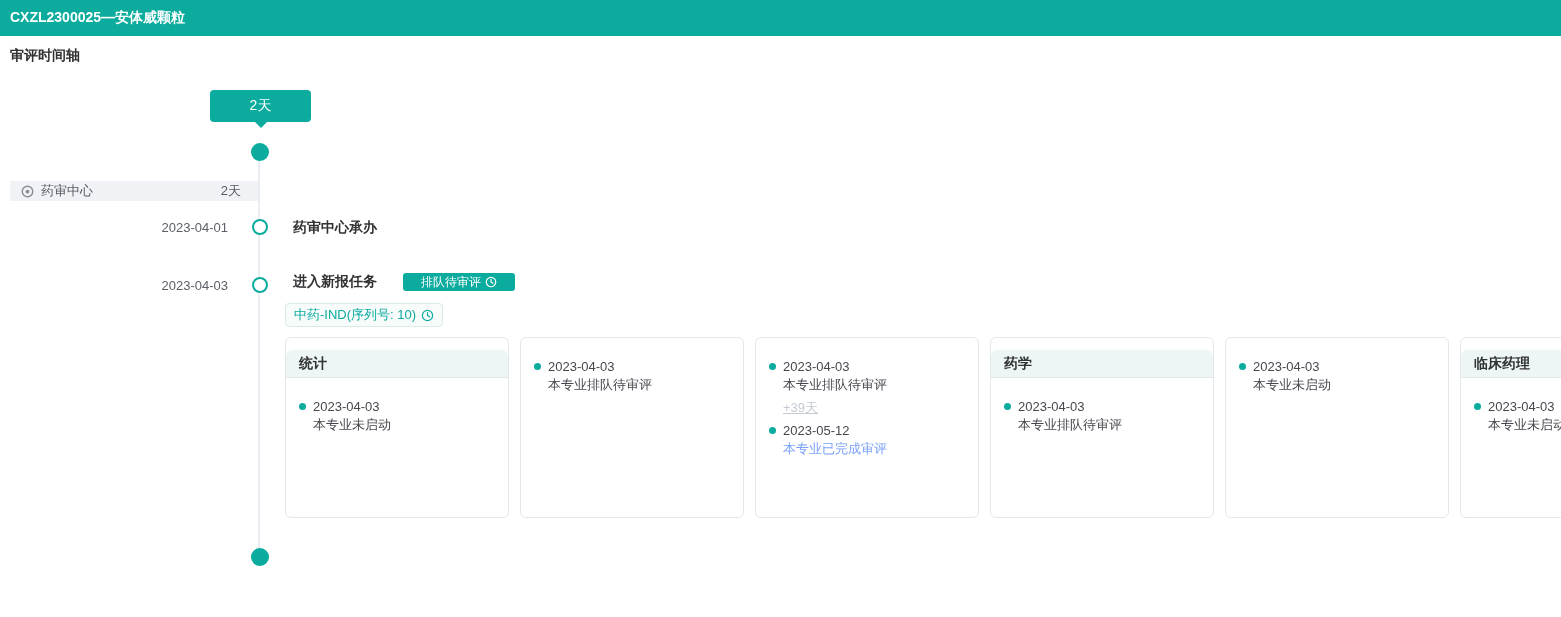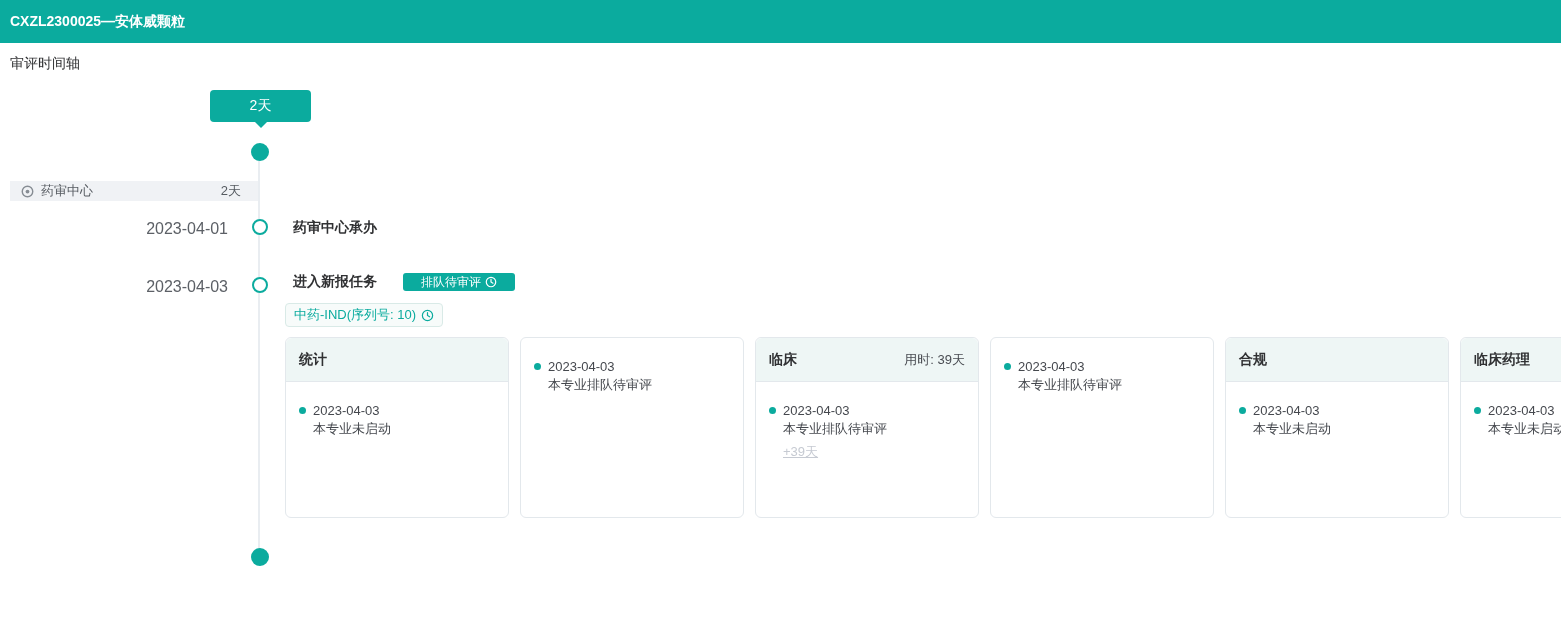--- a/index.html
+++ b/index.html
@@ -12,25 +12,25 @@
     --link:#7aa0f8;
     --gap:#c6cad2;
   }
   *{box-sizing:border-box;}
   html,body{margin:0;padding:0;}
   body{
     width:1561px;height:617px;background:#fff;overflow:hidden;position:relative;
     font-family:"Liberation Sans","DejaVu Sans",sans-serif;
   }
   .topbar{
-    position:absolute;left:0;top:0;width:1561px;height:43px;background:var(--teal);
+    position:absolute;left:0;top:0;width:1561px;height:36px;background:var(--teal);
     color:#fff;font-size:14px;font-weight:bold;display:flex;align-items:center;padding-left:10px;
   }
   .section-title{
-    position:absolute;left:10px;top:47px;font-size:14px;font-weight:normal;color:var(--text-dark);margin-top:8px;
+    position:absolute;left:10px;top:47px;font-size:14px;font-weight:bold;color:var(--text-dark);
   }
   .tooltip{
     position:absolute;left:210px;top:90px;width:101px;height:32px;background:var(--teal);
     border-radius:4px;color:#fff;font-size:14px;display:flex;align-items:center;justify-content:center;
   }
   .tooltip-arrow{
     position:absolute;left:50%;top:100%;transform:translateX(-50%);
     width:0;height:0;border:6px solid transparent;border-top-color:var(--teal);
   }
   .vline{position:absolute;left:258px;top:152px;width:2px;height:405px;background:var(--line);}
@@ -40,37 +40,37 @@
   .node-open{
     position:absolute;left:252px;width:16px;height:16px;border-radius:50%;
     border:2.5px solid var(--teal);background:#fff;
   }
   .org-row{
     position:absolute;left:10px;top:181px;width:248px;height:20px;background:#f0f2f5;
     display:flex;align-items:center;justify-content:space-between;padding:0 17px 0 10px;
     font-size:13px;color:var(--text-mid);
   }
   .org-left{display:flex;align-items:center;gap:6px;}
-  .evt-date{position:absolute;left:118px;width:110px;text-align:right;font-size:16px;color:#5c6066;}
+  .evt-date{position:absolute;left:118px;width:110px;text-align:right;font-size:13px;color:#5c6066;}
   .evt-title{position:absolute;left:285px;font-size:14px;font-weight:bold;color:var(--text-dark);margin-left:8px;}
   .evt-title-row{position:absolute;left:285px;display:flex;align-items:center;gap:6px;}
   .badge{
     background:var(--teal);color:#fff;font-size:12px;font-weight:normal;border-radius:3px;
     padding:3px 18px;display:inline-flex;align-items:center;gap:4px;line-height:1;
   }
   .tag{
     position:absolute;left:285px;top:303px;height:24px;padding:2px 8px;border:1px solid #d9eae7;
     background:#f7fbfa;border-radius:4px;color:var(--teal);font-size:13px;
     display:inline-flex;align-items:center;gap:5px;
   }
   .cards{position:absolute;left:285px;top:337px;display:flex;gap:11px;}
   .card{width:224px;height:181px;border:1px solid var(--border);border-radius:6px;background:#fff;flex:none;}
   .card-header{
-    height:44px;background:#eef6f5;border-bottom:1px solid var(--border);border-radius:6px 6px 0 0;
-    display:flex;align-items:center;justify-content:space-between;padding:0 13px;
+    height:28px;background:#eef6f5;border-bottom:1px solid var(--border);border-radius:6px 6px 0 0;
+    display:flex;align-items:center;justify-content:space-between;padding:0 13px;margin-top:12px;
   }
   .card-title{font-size:14px;font-weight:bold;color:var(--text-dark);}
   .card-duration{font-size:13px;color:#494c52;}
   .card-body{padding:20px 13px 0;}
   .item{position:relative;padding-left:14px;font-size:13px;line-height:17px;color:var(--text-item);}
   .item-dot{position:absolute;left:0;top:5px;width:7px;height:7px;border-radius:50%;background:var(--teal);}
   .item-date{margin-bottom:1px;}
   .item-status.link{color:var(--link);cursor:pointer;}
   .gap-label{color:var(--gap);font-size:13px;margin:7px 0 7px 14px;line-height:15px;text-decoration:underline;}
   svg{display:block;}
@@ -154,49 +154,50 @@
     <div class="card-body">
       <div class="item">
         <span class="item-dot"></span>
         <div class="item-date">2023-04-03</div>
         <div class="item-status">本专业排队待审评</div>
       </div>
     </div>
   </div>
 
   <div class="card">
+    <div class="card-body">
+      <div class="item">
+        <span class="item-dot"></span>
+        <div class="item-date">2023-04-03</div>
+        <div class="item-status">本专业排队待审评</div>
+      </div>
+      <div class="gap-label">+39天</div>
+      <div class="item">
+        <span class="item-dot"></span>
+        <div class="item-date">2023-05-12</div>
+        <div class="item-status link">本专业已完成审评</div>
+      </div>
+    </div>
+  </div>
+
+  <div class="card">
     <div class="card-header">
-      <span class="card-title">临床</span>
-      <span class="card-duration">用时: 39天</span>
+      <span class="card-title">药学</span>
+      <span class="card-duration"></span>
     </div>
     <div class="card-body">
       <div class="item">
         <span class="item-dot"></span>
         <div class="item-date">2023-04-03</div>
         <div class="item-status">本专业排队待审评</div>
       </div>
-      <div class="gap-label">+39天</div>
-    </div>
-  </div>
-
-  <div class="card">
-    <div class="card-body">
-      <div class="item">
-        <span class="item-dot"></span>
-        <div class="item-date">2023-04-03</div>
-        <div class="item-status">本专业排队待审评</div>
-      </div>
-    </div>
-  </div>
-
-  <div class="card">
-    <div class="card-header">
-      <span class="card-title">合规</span>
-      <span class="card-duration"></span>
-    </div>
+    </div>
+  </div>
+
+  <div class="card">
     <div class="card-body">
       <div class="item">
         <span class="item-dot"></span>
         <div class="item-date">2023-04-03</div>
         <div class="item-status">本专业未启动</div>
       </div>
     </div>
   </div>
 
   <div class="card">

